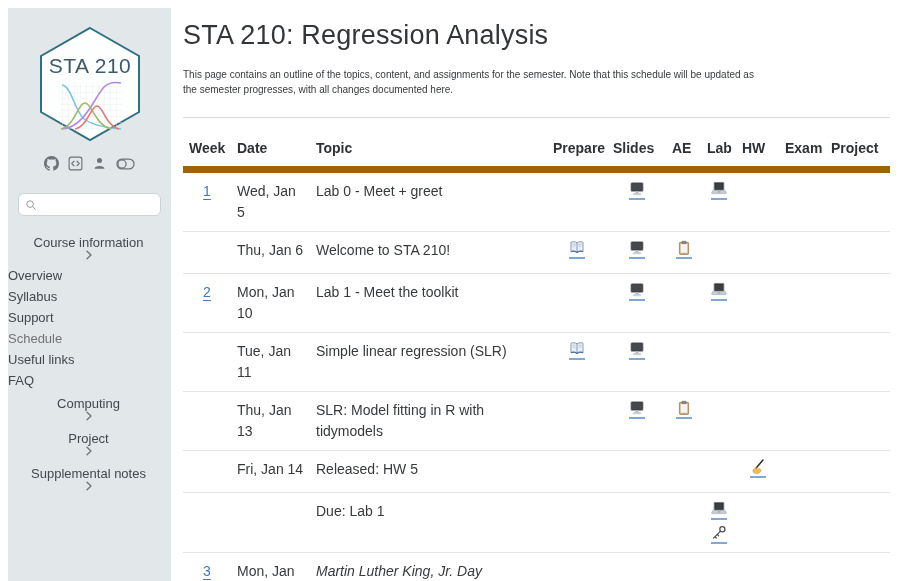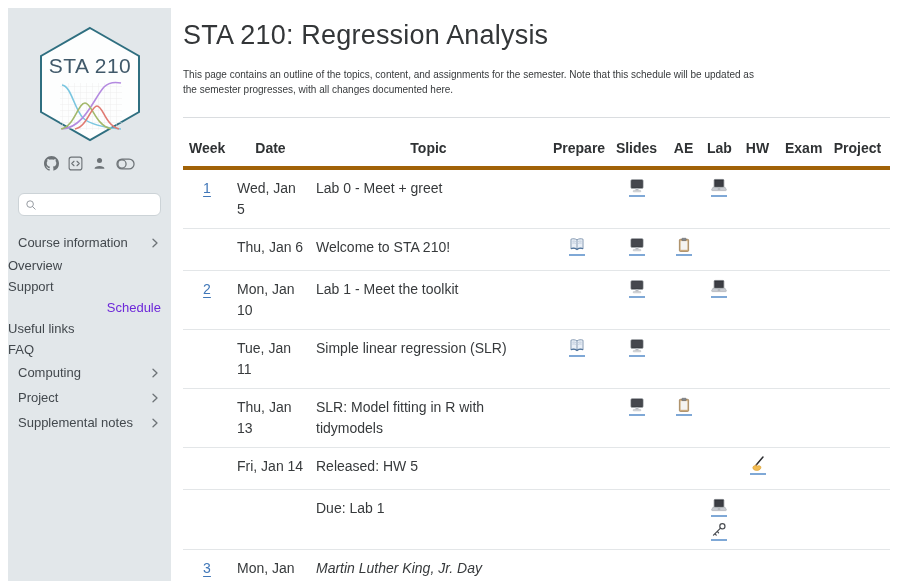--- a/index.html
+++ b/index.html
@@ -14,38 +14,38 @@
              margin-top:14px; color:#6d7377; }
   .toolbar a { color:#6d7377; display:block; line-height:0; }
   .search-box { margin:22px 10px 14px 10px; height:23px; background:#fff;
                 border:1px solid #ccd3d7; border-radius:6px; display:flex;
                 align-items:center; padding:0 6px; color:#8a9096; }
   .search-box svg { width:12px; height:12px; flex:0 0 auto; }
   .search-box input { border:none; outline:none; background:transparent;
                       width:100%; margin-left:5px; font-size:12px; }
   .nav { margin-top:8px; font-size:13px; }
   .nav-section { display:flex; align-items:center; justify-content:space-between;
-                 padding:5px 12px 5px 10px; color:#42484d; cursor:pointer; }
+                 padding:5px 12px 5px 10px; color:#42484d; cursor:pointer;flex-direction:column; }
   .nav-section .chev { width:8px; height:10px; color:#6d7377; }
   .nav-child { display:block; padding:3px 10px 3px 0; color:#42484d;
                text-decoration:none; }
-  .nav-child.active { color:#6d28d9;text-align:right; }
+  .nav-child.active { color:#737373; }
 
   
   .main { position:absolute; left:163px; top:0; width:737px; height:581px;
           padding:20px 10px 0 20px;border-radius:13px; }
   h1.page-title { font-size:27px; font-weight:400; color:#333638;
                   letter-spacing:.2px; margin-bottom:17px; }
   p.intro { font-size:10px; line-height:1.47; max-width:578px; color:#373a3c;
             margin-bottom:20px; }
 
   table.schedule { width:707px; border-collapse:collapse; table-layout:fixed;
                    font-size:14px; border-top:1px solid #dadde0; }
-  th { text-align:center; font-weight:600; color:#2f3234; padding:22px 6px 10px 6px;
-       border-bottom:4px solid #a16207; white-space:nowrap; }
+  th { text-align:left; font-weight:600; color:#2f3234; padding:22px 6px 10px 6px;
+       border-bottom:7px solid #a16207; white-space:nowrap; }
   td { padding:8px 6px; vertical-align:top; line-height:1.5;
        border-bottom:1px solid #e3e6e8; }
   td.preline { white-space:pre-line;margin-left:24px; }
   td.c-week { text-align:center; }
   td.icon-cell { text-align:center; }
   td.italic { font-style:italic; }
   a.wk { color:#4077b8; text-decoration:underline; text-underline-offset:3px;
          text-decoration-thickness:1px; }
   .ico { display:inline-block; border-bottom:2px solid #7fa8d6;
          padding-bottom:1px; line-height:0; }
@@ -153,20 +153,21 @@
   </div>
 
   <nav class="nav">
     <div class="nav-section">
       <span>Course information</span>
       <svg class="chev">
           <use href="#sym-chevron"></use>
         </svg>
     </div>
     <a href="#" class="nav-child">Overview</a>
+    <a href="#" class="nav-child">Syllabus</a>
     <a href="#" class="nav-child">Support</a>
     <a href="#" class="nav-child active">Schedule</a>
     <a href="#" class="nav-child">Useful links</a>
     <a href="#" class="nav-child">FAQ</a>
     <div class="nav-section">
       <span>Computing</span>
       <svg class="chev">
           <use href="#sym-chevron"></use>
         </svg>
     </div>

